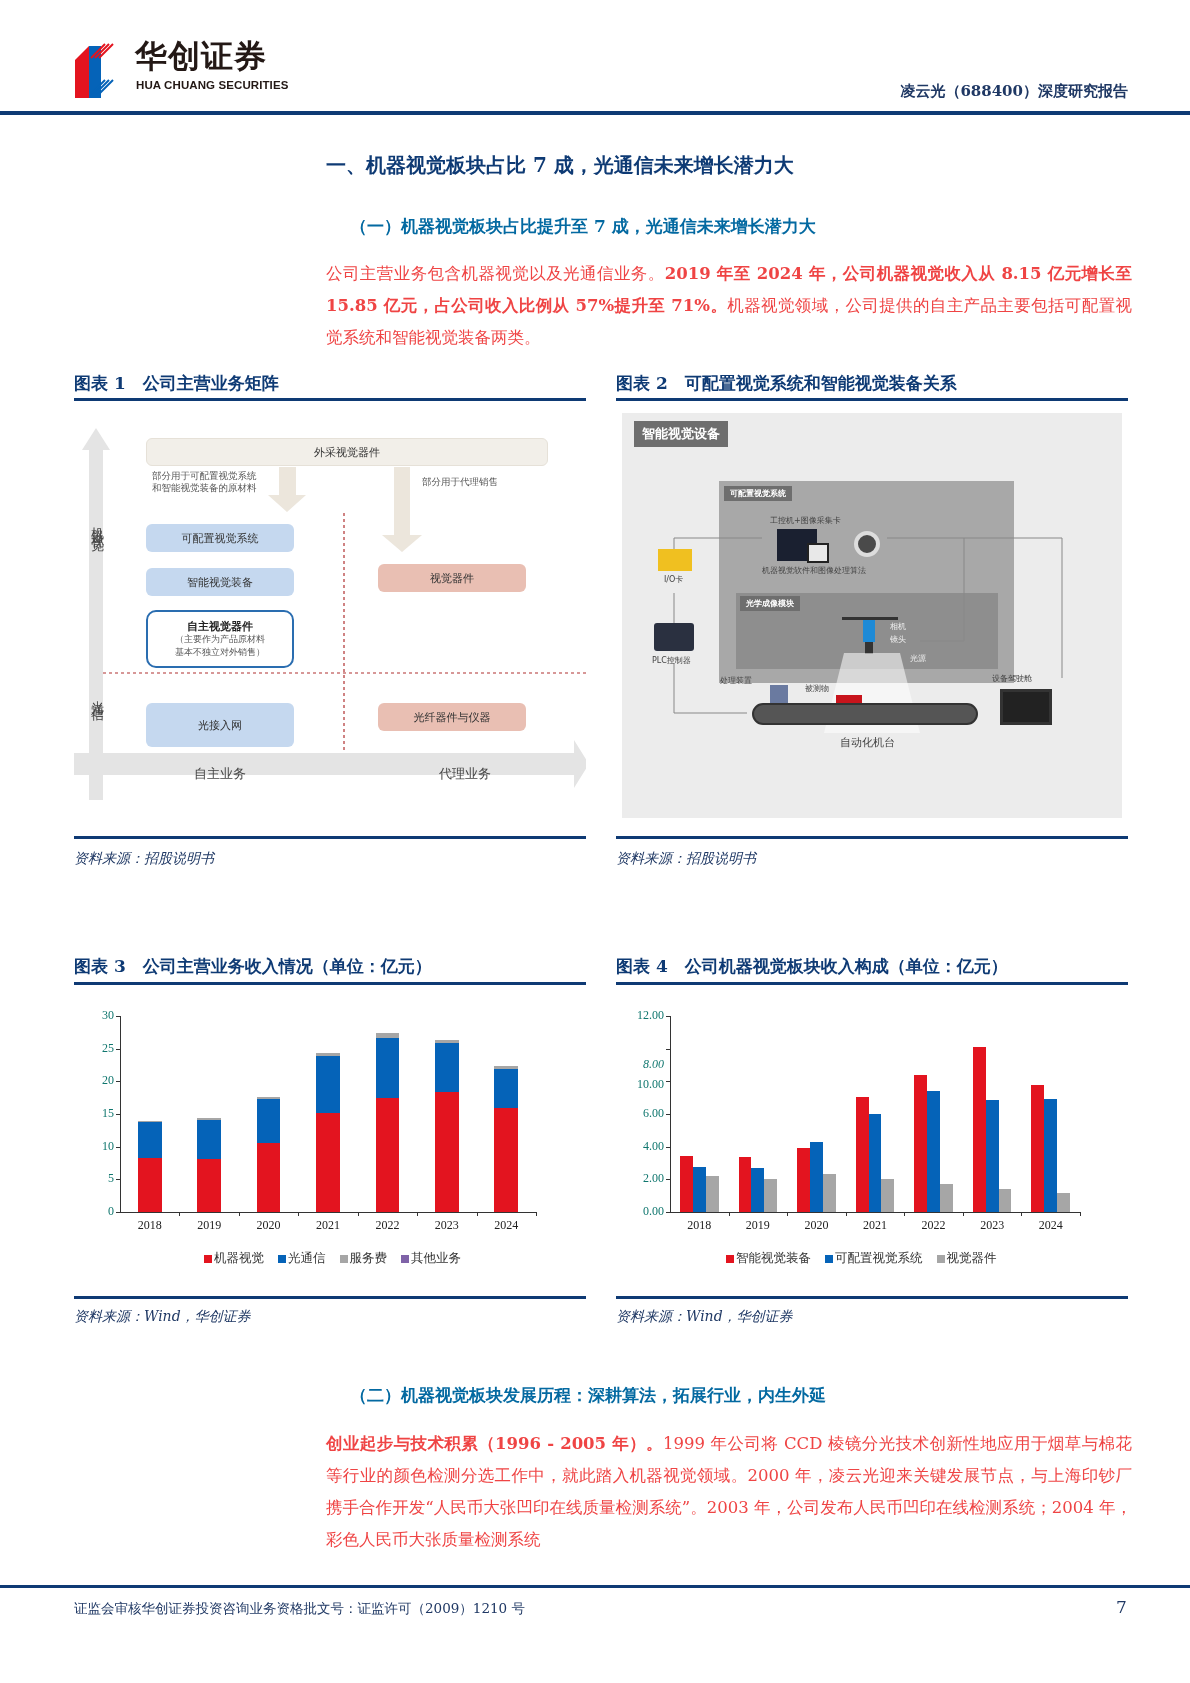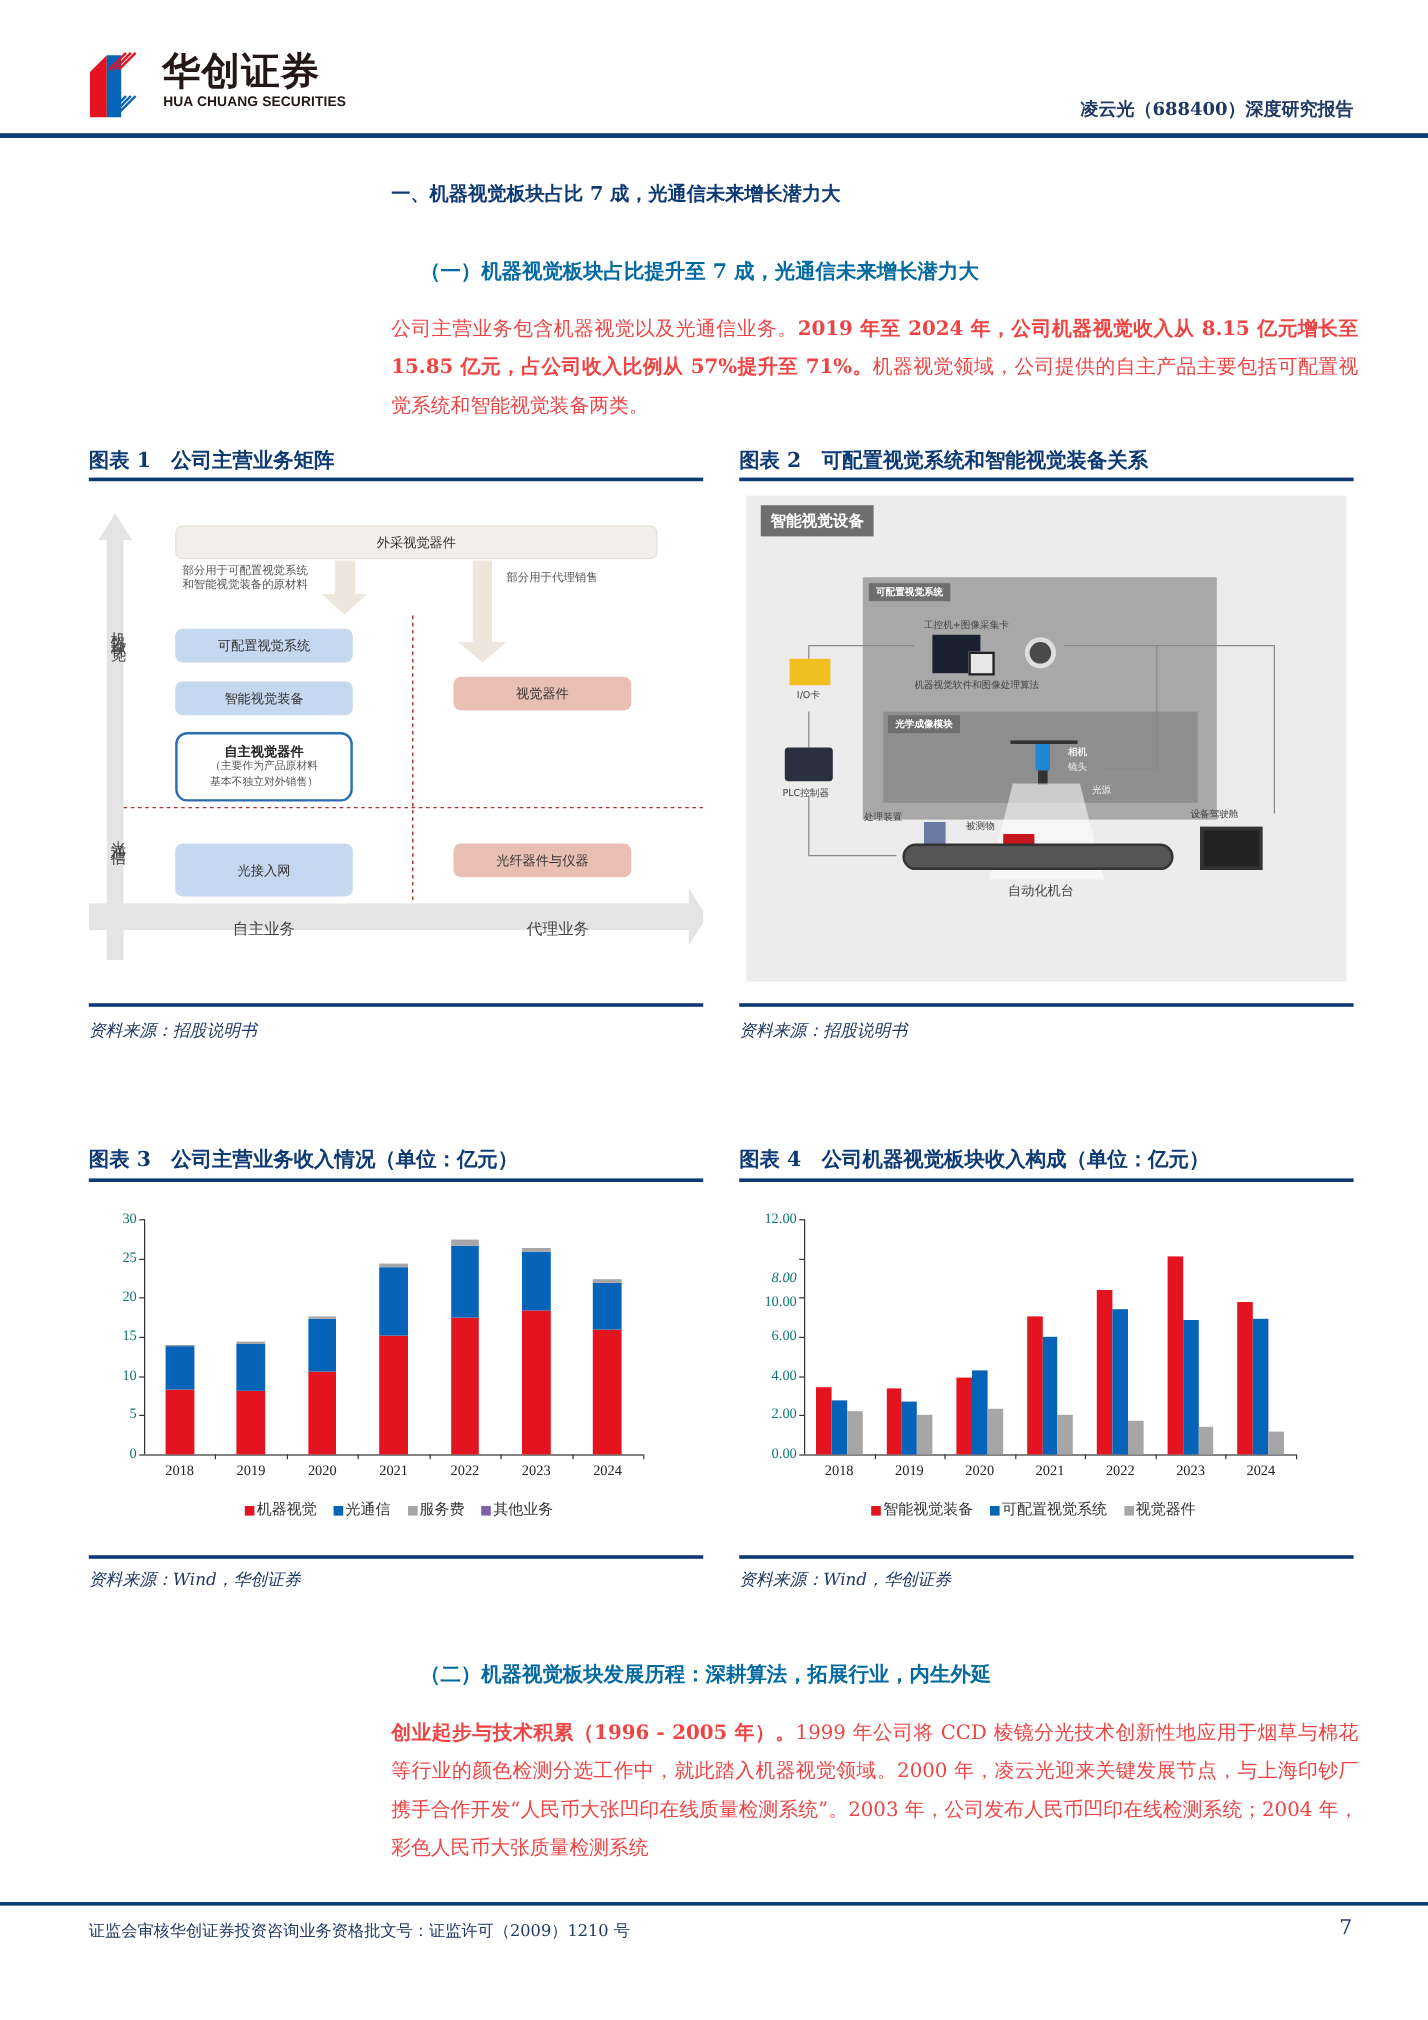--- a/index.html
+++ b/index.html
@@ -1,26 +1,26 @@
 <!DOCTYPE html>
 <html><head>
 <meta charset="utf-8">
 <style>
   * { box-sizing: border-box; margin: 0; padding: 0; }
   body { width: 1190px; height: 1683px; background: #fff; font-family: "DejaVu Serif", "Liberation Serif", serif; color: #1f3864; position: relative; overflow: hidden; }
   .abs { position: absolute; }
   
   .logo { left: 75px; top: 40px; width: 230px; height: 60px; }
   .logo-mark { position: absolute; left: 0; top: 2px; width: 52px; height: 56px; }
-  .logo-cn { position: absolute; left: 60px; top: 0; font-family: Liberation Sans, sans-serif; font-weight: bold; font-size: 32px; color: #231815; letter-spacing: 1px; line-height: 38px; }
+  .logo-cn { position: absolute; left: 60px; top: 0; font-family: Liberation Mono, monospace; font-weight: bold; font-size: 32px; color: #231815; letter-spacing: 1px; line-height: 38px; }
   .logo-en { position: absolute; left: 61px; top: 39px; font-family: "Liberation Sans", sans-serif; font-weight: bold; font-size: 11.5px; color: #231815; letter-spacing: 0.1px; }
   .report-title { right: 62px; top: 82px; font-size: 15px; font-weight: bold; color: #1f3864; }
   .header-rule { left: 0; top: 111px; width: 1190px; height: 4px; background: #0e3a74; }
   
-  .h1 { left: 326px; top: 152px; font-size: 16px; font-weight: bold; color: #0e3a74; }
+  .h1 { left: 326px; top: 152px; font-size: 20px; font-weight: bold; color: #0e3a74; }
   .h2 { left: 350px; top: 215px; font-size: 17px; font-weight: bold; color: #0369a1; }
   .para { left: 326px; width: 806px; font-size: 16.5px; line-height: 32px; color: #ef4444; text-align: justify; }
   .para b { font-weight: bold; }
   
   .fig-title { font-size: 17px; font-weight: bold; color: #0e3a74; }
   .fig-rule { height: 3px; background: #0e3a74; }
   .src { font-size: 14px; font-style: italic; color: #1f3864; }
   
   .mx-box { position: absolute; display: flex; align-items: center; justify-content: center; font-size: 11px; color: #333; border-radius: 6px; font-family: "DejaVu Sans", sans-serif; }
   .mx-blue { background: #c5d8ef; }
@@ -120,21 +120,21 @@
   <div class="lbl" style="left:148px; top:102px;">工控机+图像采集卡</div>
   <div class="abs" style="left:155px; top:116px; width:40px; height:32px; background:#1a2030;"></div>
   <div class="abs" style="left:185px; top:130px; width:22px; height:20px; background:#e8e8e8; border:2px solid #222;"></div>
   <div class="abs" style="left:232px; top:118px; width:26px; height:26px; border-radius:50%; background:#4a4a4a; border:4px solid #ddd;"></div>
   <div class="lbl" style="left:140px; top:152px;">机器视觉软件和图像处理算法</div>
   <div class="abs" style="left:114px; top:180px; width:262px; height:76px; background:#8e8e8e;"></div>
   <div class="tag" style="left:118px; top:183px; padding:2px 6px; font-size:8px;">光学成像模块</div>
   <div class="abs" style="left:220px; top:204px; width:56px; height:3px; background:#333;"></div>
   <div class="abs" style="left:241px; top:207px; width:12px; height:22px; background:#1e8ad6;"></div>
   <div class="abs" style="left:243px; top:229px; width:8px; height:12px; background:#333;"></div>
-  <div class="lbl" style="left:268px; top:208px; color:#eee;font-weight:bold;">相机</div>
+  <div class="lbl" style="left:268px; top:208px; color:#eee;">相机</div>
   <div class="lbl" style="left:268px; top:221px; color:#eee;">镜头</div>
   <div class="lbl" style="left:288px; top:240px; color:#eee;">光源</div>
   <svg class="abs" style="left:0; top:0;" width="500" height="405">
     <polygon points="222,240 278,240 298,320 202,320" fill="rgba(255,255,255,0.55)"></polygon>
     <polyline points="52,140 52,125 140,125" fill="none" stroke="#888" stroke-width="1"></polyline>
     <polyline points="52,210 52,180" fill="none" stroke="#888" stroke-width="1"></polyline>
     <polyline points="52,250 52,300 125,300" fill="none" stroke="#888" stroke-width="1"></polyline>
     <polyline points="265,125 440,125 440,265" fill="none" stroke="#888" stroke-width="1"></polyline>
     <polyline points="342,125 342,228 298,228" fill="none" stroke="#888" stroke-width="1"></polyline>
     <polyline points="380,300 410,300" fill="none" stroke="#888" stroke-width="1"></polyline>

